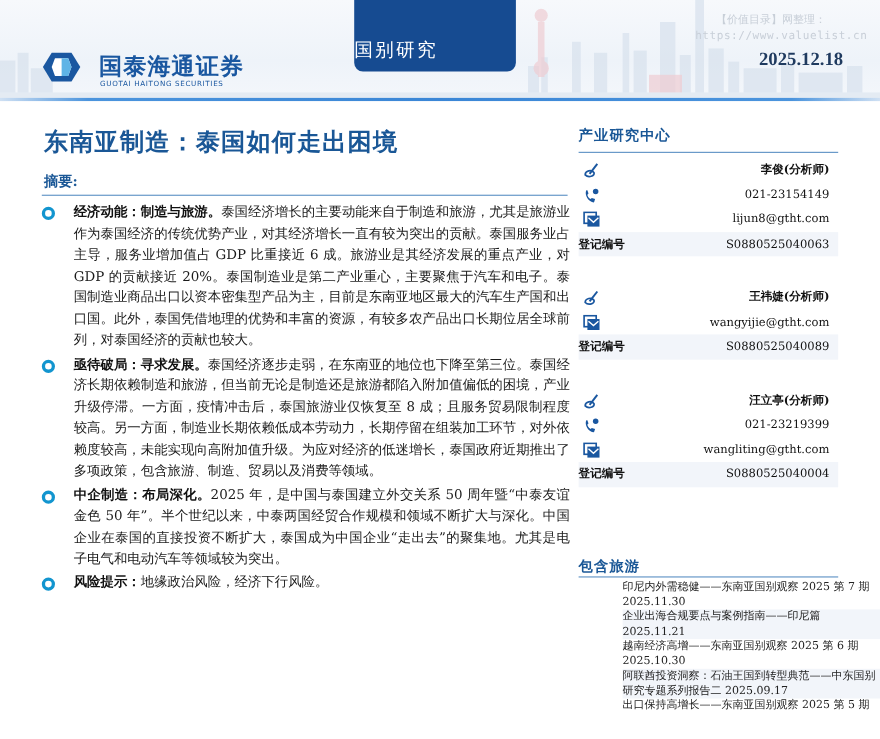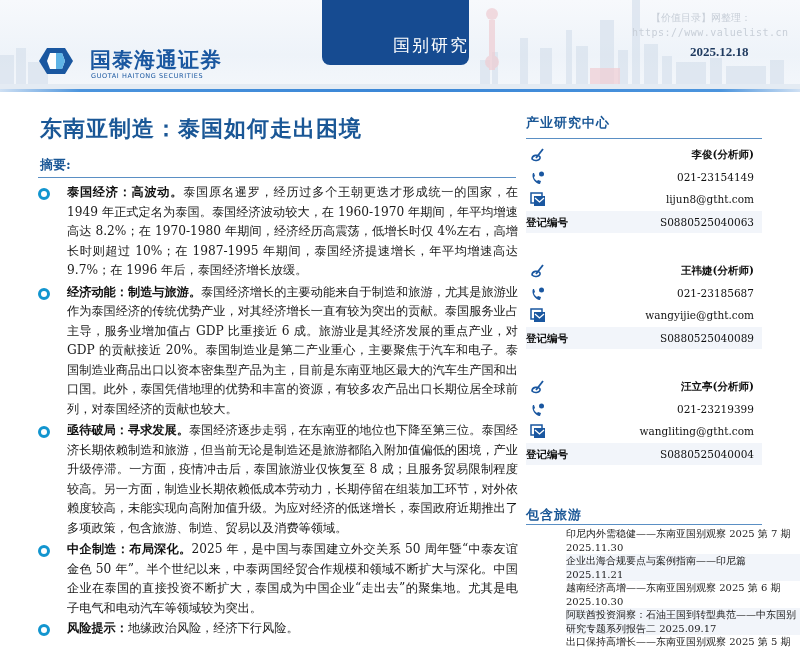--- a/index.html
+++ b/index.html
@@ -4,24 +4,24 @@
 <style>
   html, body { margin:0; padding:0; }
   body { width:800px; height:672px; overflow:hidden; background:#ffffff; position:relative; font-family:"DejaVu Serif","Liberation Serif",serif; color:#111; }
   .header { position:absolute; left:0; top:0; width:800px; height:92px; background:linear-gradient(180deg,#f7f9fc 0%,#eef3f9 60%,#f4f7fb 100%); overflow:hidden; }
   .skyline { position:absolute; left:0; top:0; width:800px; height:92px; }
   .header-rule { position:absolute; left:0; top:89px; width:800px; height:3px; background:linear-gradient(90deg,#cfe0f3 0%,#4b94dd 10%,#3a86d6 50%,#4b94dd 90%,#cfe0f3 100%); }
   .logo { position:absolute; left:38px; top:46px; width:36px; height:30px; }
   .brand-cn { position:absolute; left:90px; top:46px; font-family:"DejaVu Sans","Liberation Sans",sans-serif; font-size:21px; font-weight:bold; color:#1a57a0; letter-spacing:1px; }
   .brand-en { position:absolute; left:91px; top:72px; font-family:"DejaVu Sans","Liberation Sans",sans-serif; font-size:6.5px; color:#1a57a0; letter-spacing:0.6px; }
   .tab { position:absolute; left:322px; top:0; width:147px; height:65px; background:#164b91; border-radius:0 0 8px 8px; }
-  .tab span { position:absolute; left:0; right:0; top:34px; text-align:right; color:#fff; font-size:17px; letter-spacing:2px; }
+  .tab span { position:absolute; left:0; right:0; top:34px; text-align:left; color:#fff; font-size:17px; letter-spacing:2px; }
   .watermark1 { position:absolute; left:633px; top:11px; font-size:10px; color:#c8cfd8; font-family:"DejaVu Sans","Liberation Sans",sans-serif;padding-left:18px; }
   .watermark2 { position:absolute; left:632px; top:27px; font-size:10px; color:#c8cfd8; font-family:"DejaVu Sans Mono","Liberation Mono",monospace; letter-spacing:0.5px; }
-  .date { position:absolute; left:690px; top:44px; font-size:13px; font-weight:bold; color:#1f3a5f; font-family:"Liberation Serif","DejaVu Serif",serif; }
+  .date { position:absolute; left:690px; top:44px; font-size:17px; font-weight:bold; color:#1f3a5f; font-family:"Liberation Serif","DejaVu Serif",serif; }
 
   .title { position:absolute; left:40px; top:114px; font-size:22px; font-weight:bold; color:#1a5796; letter-spacing:1px; }
   .summary-label { position:absolute; left:40px; top:156px; font-size:13px; font-weight:bold; color:#1a5796; }
   .summary-rule { position:absolute; left:38px; top:177px; width:478px; height:1px; background:#5a8fc4; }
 
   .bullets { position:absolute; left:38px; top:183px; width:480px; }
   .bullet { position:relative; padding-left:29px; font-size:12.2px; line-height:19.5px; text-align:justify; color:#1a1a1a; margin-bottom:1px; }
   .bullet .dot { position:absolute; left:0; top:5px; width:6px; height:6px; border:3px solid #1295cf; border-radius:50%; background:#fff; }
   .bullet b { font-weight:bold; color:#111; }
   .b1 { margin-bottom:2px; }
@@ -93,24 +93,20 @@
   <div class="header-rule"></div>
 </div>
 
 <div class="title">东南亚制造：泰国如何走出困境</div>
 <div class="summary-label">摘要:</div>
 <div class="summary-rule"></div>
 
 <div class="bullets">
   <div class="bullet b1">
     <span class="dot"></span>
-    <b>泰国经济：高波动。</b><span>泰国原名暹罗，经历过多个王朝更迭才形成统一的国家，在 1949 年正式定名为泰国。泰国经济波动较大，在 1960-1970 年期间，年平均增速高达 8.2%；在 1970-1980 年期间，经济经历高震荡，低增长时仅 4%左右，高增长时则超过 10%；在 1987-1995 年期间，泰国经济提速增长，年平均增速高达 9.7%；在 1996 年后，泰国经济增长放缓。</span>
-  </div>
-  <div class="bullet b1">
-    <span class="dot"></span>
     <b>经济动能：制造与旅游。</b><span>泰国经济增长的主要动能来自于制造和旅游，尤其是旅游业作为泰国经济的传统优势产业，对其经济增长一直有较为突出的贡献。泰国服务业占主导，服务业增加值占 GDP 比重接近 6 成。旅游业是其经济发展的重点产业，对 GDP 的贡献接近 20%。泰国制造业是第二产业重心，主要聚焦于汽车和电子。泰国制造业商品出口以资本密集型产品为主，目前是东南亚地区最大的汽车生产国和出口国。此外，泰国凭借地理的优势和丰富的资源，有较多农产品出口长期位居全球前列，对泰国经济的贡献也较大。</span>
   </div>
   <div class="bullet b1">
     <span class="dot"></span>
     <b>亟待破局：寻求发展。</b><span>泰国经济逐步走弱，在东南亚的地位也下降至第三位。泰国经济长期依赖制造和旅游，但当前无论是制造还是旅游都陷入附加值偏低的困境，产业升级停滞。一方面，疫情冲击后，泰国旅游业仅恢复至 8 成；且服务贸易限制程度较高。另一方面，制造业长期依赖低成本劳动力，长期停留在组装加工环节，对外依赖度较高，未能实现向高附加值升级。为应对经济的低迷增长，泰国政府近期推出了多项政策，包含旅游、制造、贸易以及消费等领域。</span>
   </div>
   <div class="bullet">
     <span class="dot"></span>
     <b>中企制造：布局深化。</b><span>2025 年，是中国与泰国建立外交关系 50 周年暨“中泰友谊金色 50 年”。半个世纪以来，中泰两国经贸合作规模和领域不断扩大与深化。中国企业在泰国的直接投资不断扩大，泰国成为中国企业“走出去”的聚集地。尤其是电子电气和电动汽车等领域较为突出。</span>
   </div>
@@ -154,27 +150,20 @@
   </div>
   <div class="gap"></div>
 
   <div class="analyst">
     <div class="arow">
       <svg class="icon" viewBox="0 0 16 16">
           <path d="M2 12 C2 8 8 7 10 10 C11 13 5 15 2 12 Z" fill="none" stroke="#1a57a0" stroke-width="1.6"></path>
           <path d="M6 11 L13 2" stroke="#1a57a0" stroke-width="1.8"></path>
         </svg>
       <span class="val name">王祎婕(分析师)</span>
-    </div>
-    <div class="arow">
-      <svg class="icon" viewBox="0 0 16 16">
-          <path d="M3 3 C1 7 5 14 10 14 L11 11 L8 10 L7 11 C5 10 4 8 4 7 L5 6 L4 3 Z" fill="#1a57a0"></path>
-          <circle cx="11.5" cy="4" r="2.5" fill="#1a57a0"></circle>
-        </svg>
-      <span class="val">021-23185687</span>
     </div>
     <div class="arow">
       <svg class="icon" viewBox="0 0 16 16">
           <rect x="1" y="1" width="11" height="10" fill="none" stroke="#1a57a0" stroke-width="1.5"></rect>
           <rect x="4" y="4" width="11" height="10" fill="#1a57a0"></rect>
           <path d="M5 6 L9.5 10 L14 6" stroke="#fff" stroke-width="1.3" fill="none"></path>
         </svg>
       <span class="val">wangyijie@gtht.com</span>
     </div>
     <div class="arow reg">

